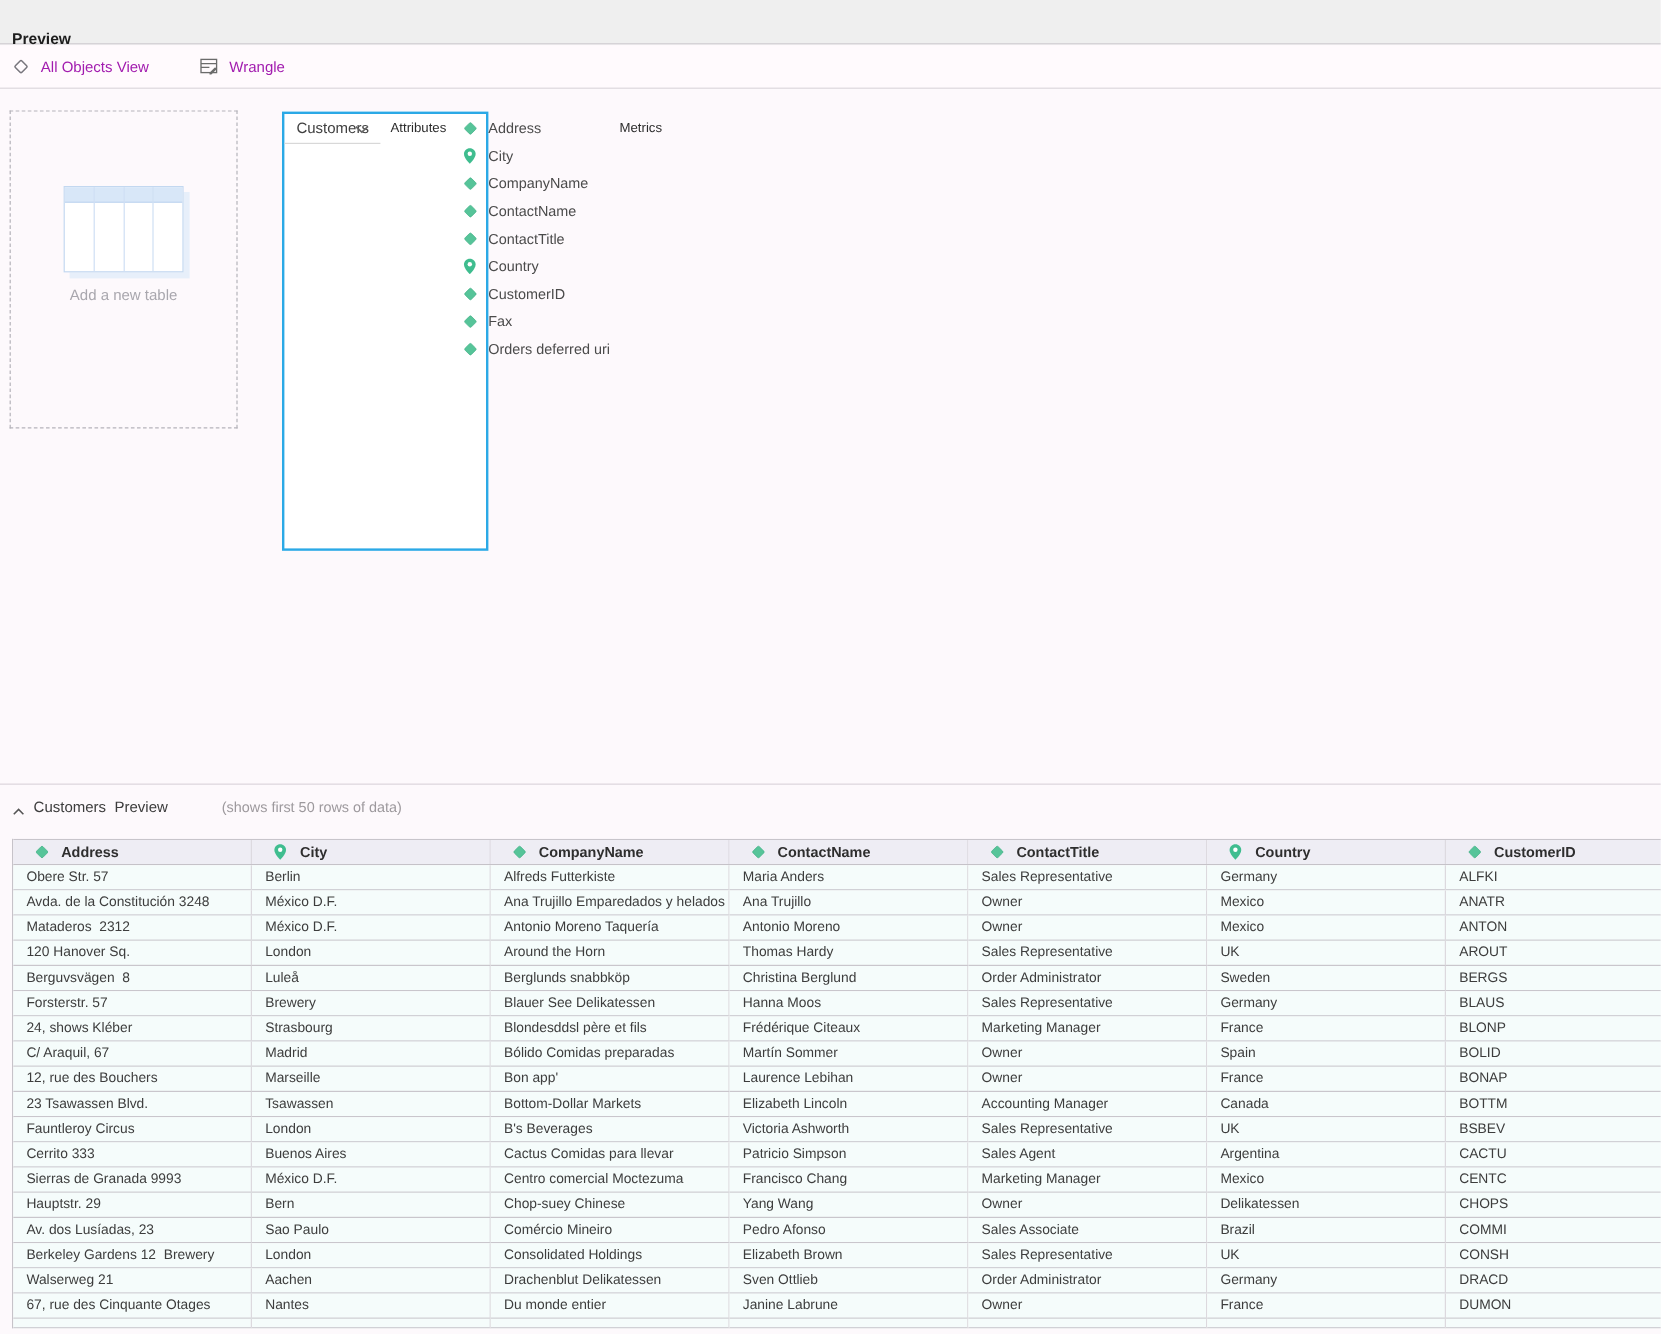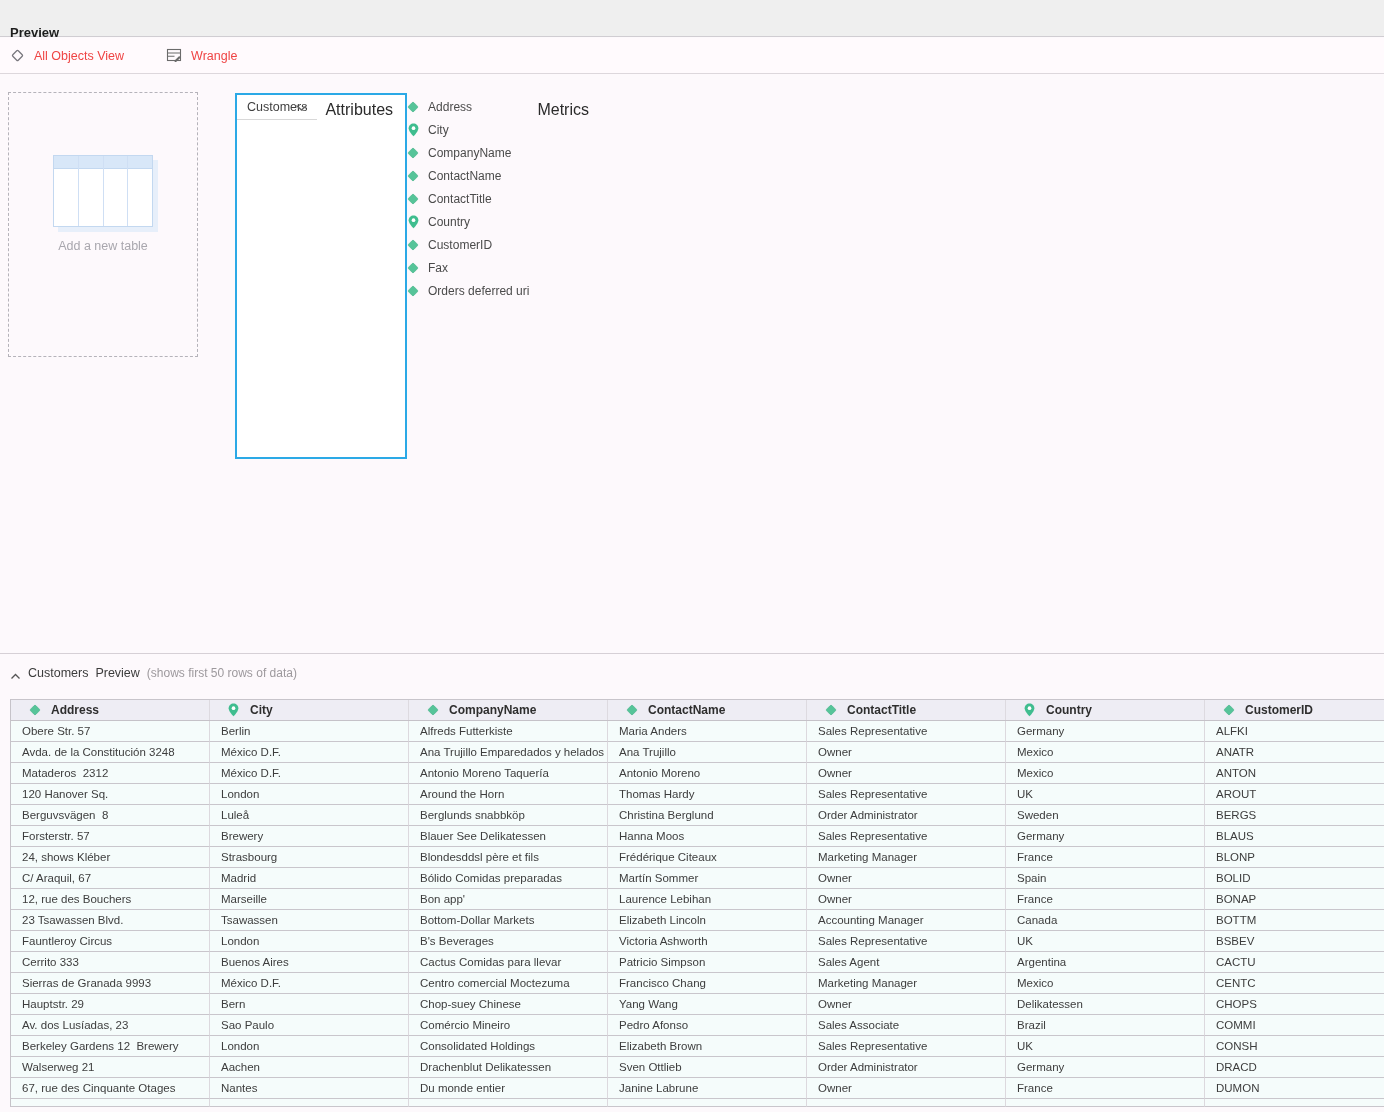--- a/index.html
+++ b/index.html
@@ -19,21 +19,21 @@
   }
   .topbar .title { font-size: 13px; font-weight: bold; color: #1e1e1e; margin-top: 28px; }
 
   
   .toolbar {
     position: absolute; top: 38px; left: 0; right: 0; height: 36px;
     background: #fffafd; border-bottom: 1px solid #ddd7dc;
     display: flex; align-items: center; padding-left: 10px;
   }
   .tool-item { display: flex; align-items: center; gap: 9px; margin-right: 42px; cursor: pointer; }
-  .tool-item .lbl { font-size: 12.5px; color: #ef4444; }
+  .tool-item .lbl { font-size: 12.5px; color: #a21caf; }
   .tool-item svg { display: block; }
 
   
   .canvas { position: absolute; top: 75px; left: 0; right: 0; height: 578px; }
 
   
   .add-card {
     position: absolute; left: 8px; top: 17px; width: 190px; height: 265px;
     border: 1px dashed #b5b3ba; cursor: pointer;
   }
@@ -51,38 +51,38 @@
     position: absolute; left: 235px; top: 18px; width: 172px; height: 366px;
     background: #ffffff; border: 2px solid #2ba9e6;
     display: flex; 
   }
   .ds-header {
     height: 25px; display: flex; align-items: center; padding: 0 10px;
     border-bottom: 1px solid #d8d8d8; cursor: pointer; position: relative;
   }
   .ds-header .sel { font-size: 12.5px; color: #3f3f3f; }
   .ds-header svg { position: absolute; right: 9px; top: 9px; }
-  .ds-section-label { font-size: 16px; color: #2b2b2b; padding: 6px 0 3px 8px; }
+  .ds-section-label { font-size: 11px; color: #2b2b2b; padding: 6px 0 3px 8px; }
   .attr-list { }
   .attr-item { height: 23px; display: flex; align-items: center; padding-left: 13px; cursor: pointer; }
   .attr-item .ic { width: 14px; display: flex; justify-content: center; margin-right: 8px; }
   .attr-item .nm { font-size: 12px; color: #4b4b4b; white-space: pre; }
   .metrics-divider { border-top: 1px solid #d8d8d8; margin-top: 2px; }
 
   
   .splitter { position: absolute; top: 653px; left: 0; right: 0; height: 1px; background: #d6d0d6; }
   .drag-handle { position: absolute; top: 655px; left: 1084px; width: 22px; height: 6px; cursor: row-resize; }
   .drag-handle div { height: 1px; background: #b9b9b9; margin-bottom: 2px; }
 
   
   .preview { position: absolute; top: 654px; left: 0; right: 0; bottom: 0; background: #fdf9fc; }
   .preview-head { position: absolute; top: 12px; left: 10px; display: flex; align-items: flex-end; }
   .collapse-btn { width: 18px; cursor: pointer; display: flex; align-items: center; }
   .preview-title { font-size: 12.5px; color: #3c3c3c; white-space: pre; margin-right: 7px; }
-  .preview-note { font-size: 12px; color: #9d999d; }
+  .preview-note { font-size: 12px; color: #9d999d; margin-left: 38px; }
 
   
   .ptable {
     position: absolute; left: 10px; top: 45px; right: 0; height: 408px;
     overflow: hidden; border-left: 1px solid #c6c3c9; background: #fdf9fc;
   }
   .t-inner { width: 1400px; }
   .t-hrow { display: flex; height: 22px; border-top: 1px solid #c8c5cb; border-bottom: 1px solid #c5c2c8; }
   .t-hcell {
     flex: 0 0 199px; width: 199px; background: #eeedf4;

